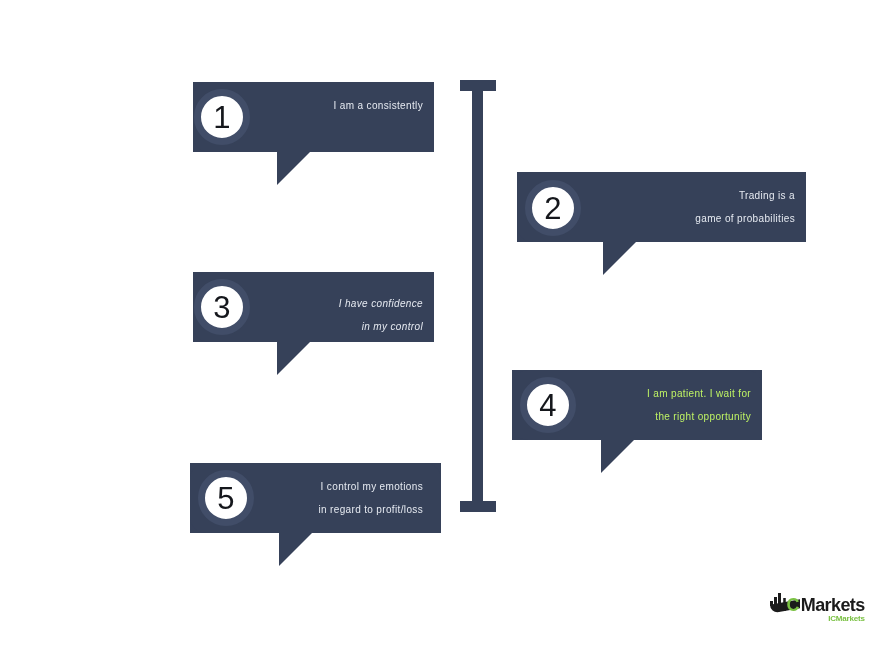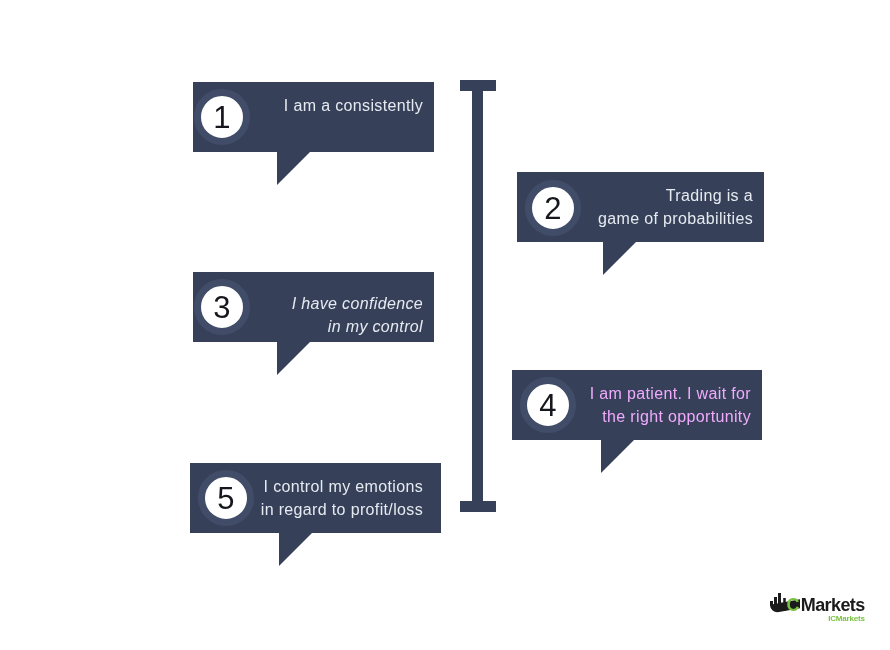--- a/index.html
+++ b/index.html
@@ -71,21 +71,21 @@
     font-weight: 300;
     color: #15171c;
     line-height: 1;
     letter-spacing: 0.5px;
   }
 
   
   .btext {
     position: absolute;
     text-align: right;
-    font-size: 16px;
+    font-size: 10px;
     line-height: 23px;
     letter-spacing: 0.35px;
     color: #e6eaf1;
     z-index: 2;
     white-space: nowrap;
   }
   .btext .ln { display: block; }
 
   
   .logo {
@@ -159,21 +159,21 @@
       <div class="bubble left" style="left: 193px; top: 82px; width: 241px; height: 70px;">
         <div class="body" style="background: rgb(54, 65, 89);"></div>
         <div class="btext" style="color: rgb(230, 234, 241); right: 11px; top: 12px;">
           <span class="ln">I am a consistently</span>
         </div>
       </div>
       <div class="medallion" style="left: 194px; top: 89px; width: 56px; height: 56px; border-color: rgb(65, 77, 104);">
         <span style="color: rgb(21, 23, 28);">1</span>
       </div>
       <div class="tail" style="left: 277px; top: 152px; border-left-color: rgb(54, 65, 89);"></div>
-      <div class="bubble right" style="left: 517px; top: 172px; width: 247px; height: 70px;">
+      <div class="bubble right" style="left: 517px; top: 172px; width: 289px; height: 70px;">
         <div class="body" style="background: rgb(54, 65, 89);"></div>
         <div class="btext" style="color: rgb(230, 234, 241); right: 11px; top: 12px;">
           <span class="ln">Trading is a</span>
           <span class="ln">game of probabilities</span>
         </div>
       </div>
       <div class="medallion" style="left: 525px; top: 180px; width: 56px; height: 56px; border-color: rgb(65, 77, 104);">
         <span style="color: rgb(21, 23, 28);">2</span>
       </div>
       <div class="tail" style="left: 603px; top: 242px; border-left-color: rgb(54, 65, 89);"></div>
@@ -183,21 +183,21 @@
           <span class="ln">I have confidence</span>
           <span class="ln">in my control</span>
         </div>
       </div>
       <div class="medallion" style="left: 194px; top: 279px; width: 56px; height: 56px; border-color: rgb(65, 77, 104);">
         <span style="color: rgb(21, 23, 28);">3</span>
       </div>
       <div class="tail" style="left: 277px; top: 342px; border-left-color: rgb(54, 65, 89);"></div>
       <div class="bubble right" style="left: 512px; top: 370px; width: 250px; height: 70px;">
         <div class="body" style="background: rgb(54, 65, 89);"></div>
-        <div class="btext" style="color: #f0abfc; right: 11px; top: 12px;">
+        <div class="btext" style="color: #bef264; right: 11px; top: 12px;">
           <span class="ln">I am patient. I wait for</span>
           <span class="ln">the right opportunity</span>
         </div>
       </div>
       <div class="medallion" style="left: 520px; top: 377px; width: 56px; height: 56px; border-color: rgb(65, 77, 104);">
         <span style="color: rgb(21, 23, 28);">4</span>
       </div>
       <div class="tail" style="left: 601px; top: 440px; border-left-color: rgb(54, 65, 89);"></div>
       <div class="bubble left" style="left: 190px; top: 463px; width: 251px; height: 70px;">
         <div class="body" style="background: rgb(54, 65, 89);"></div>

